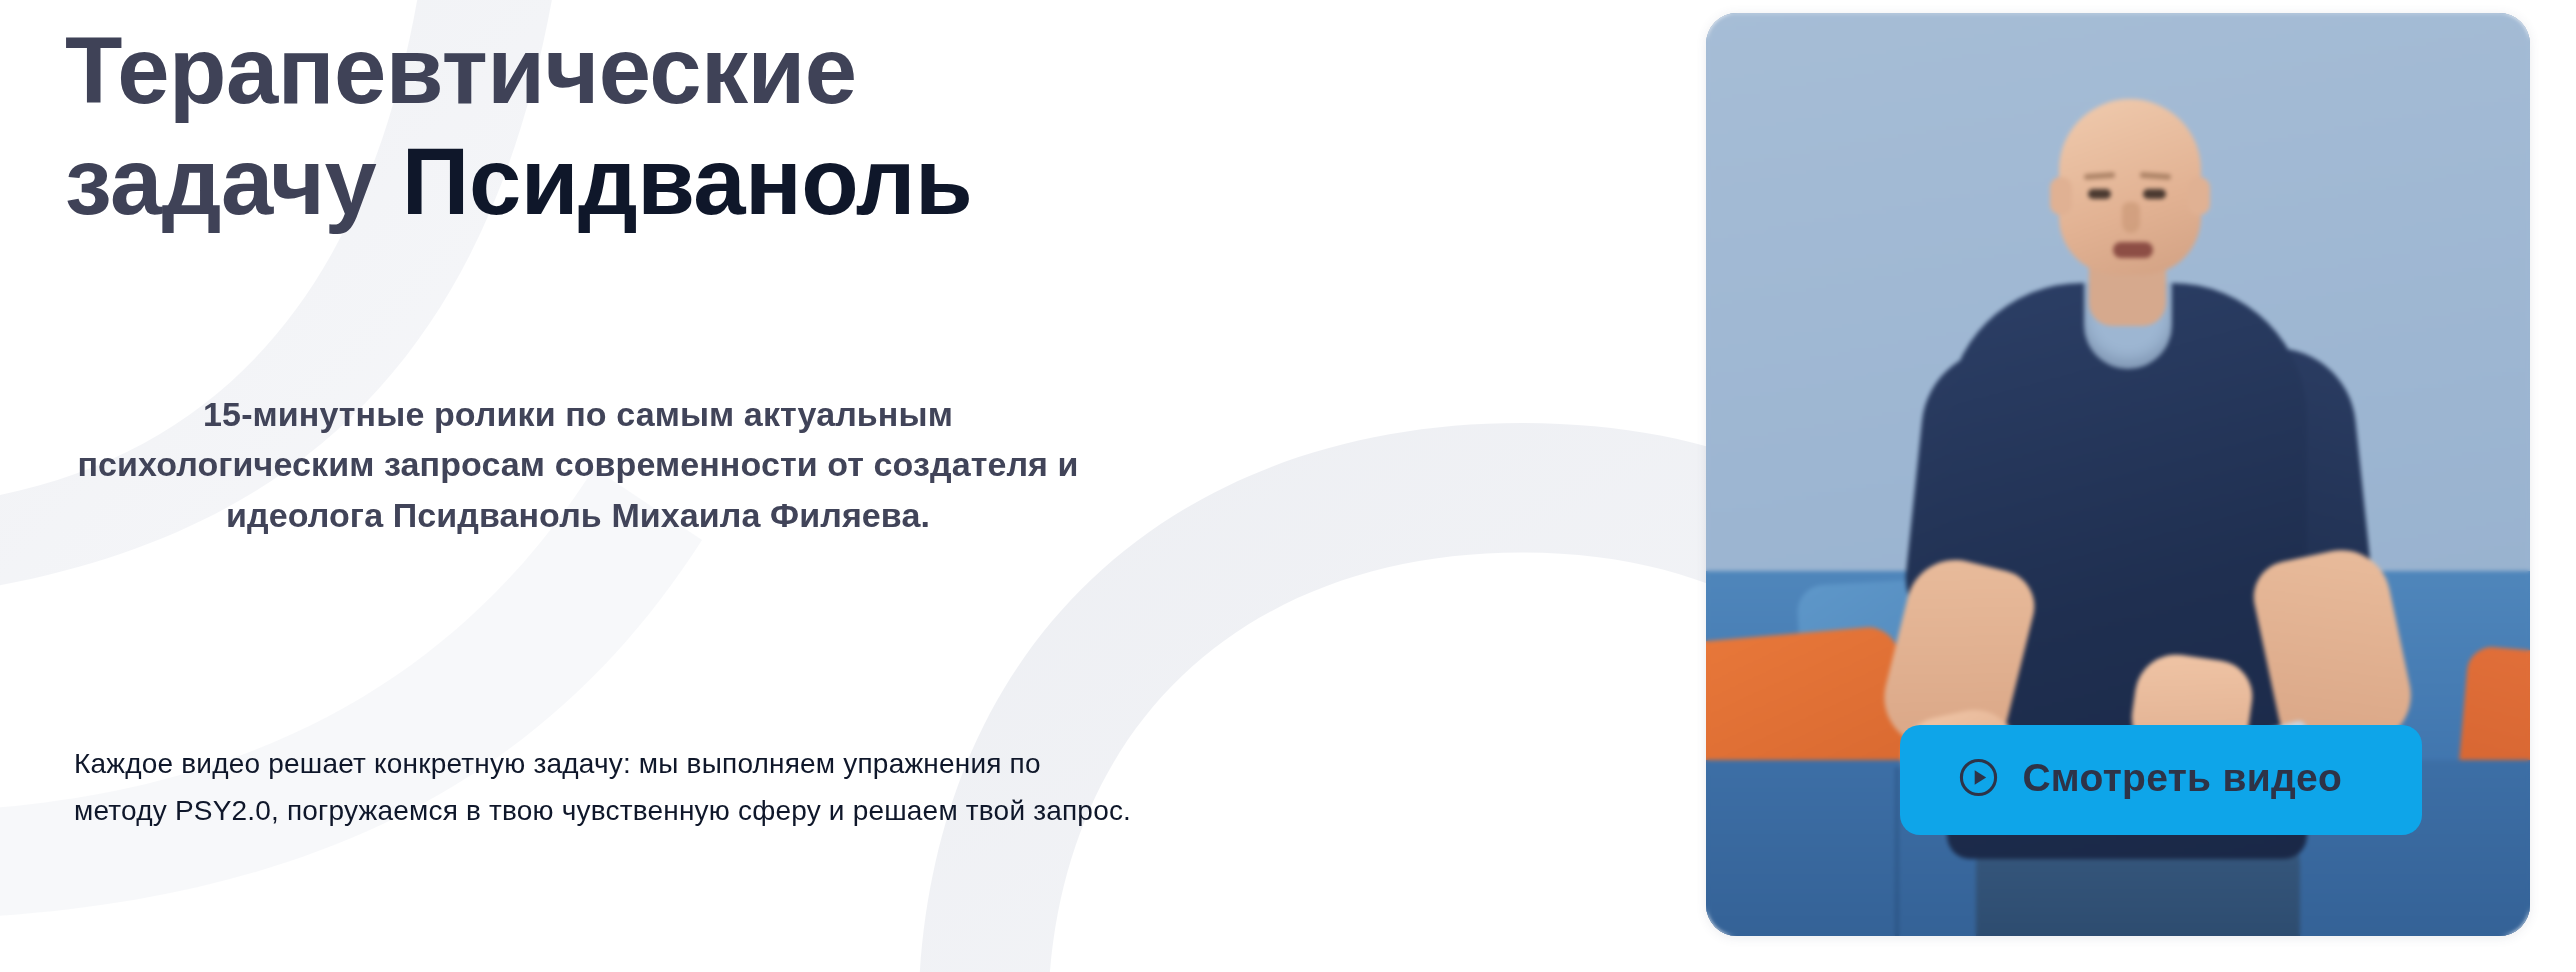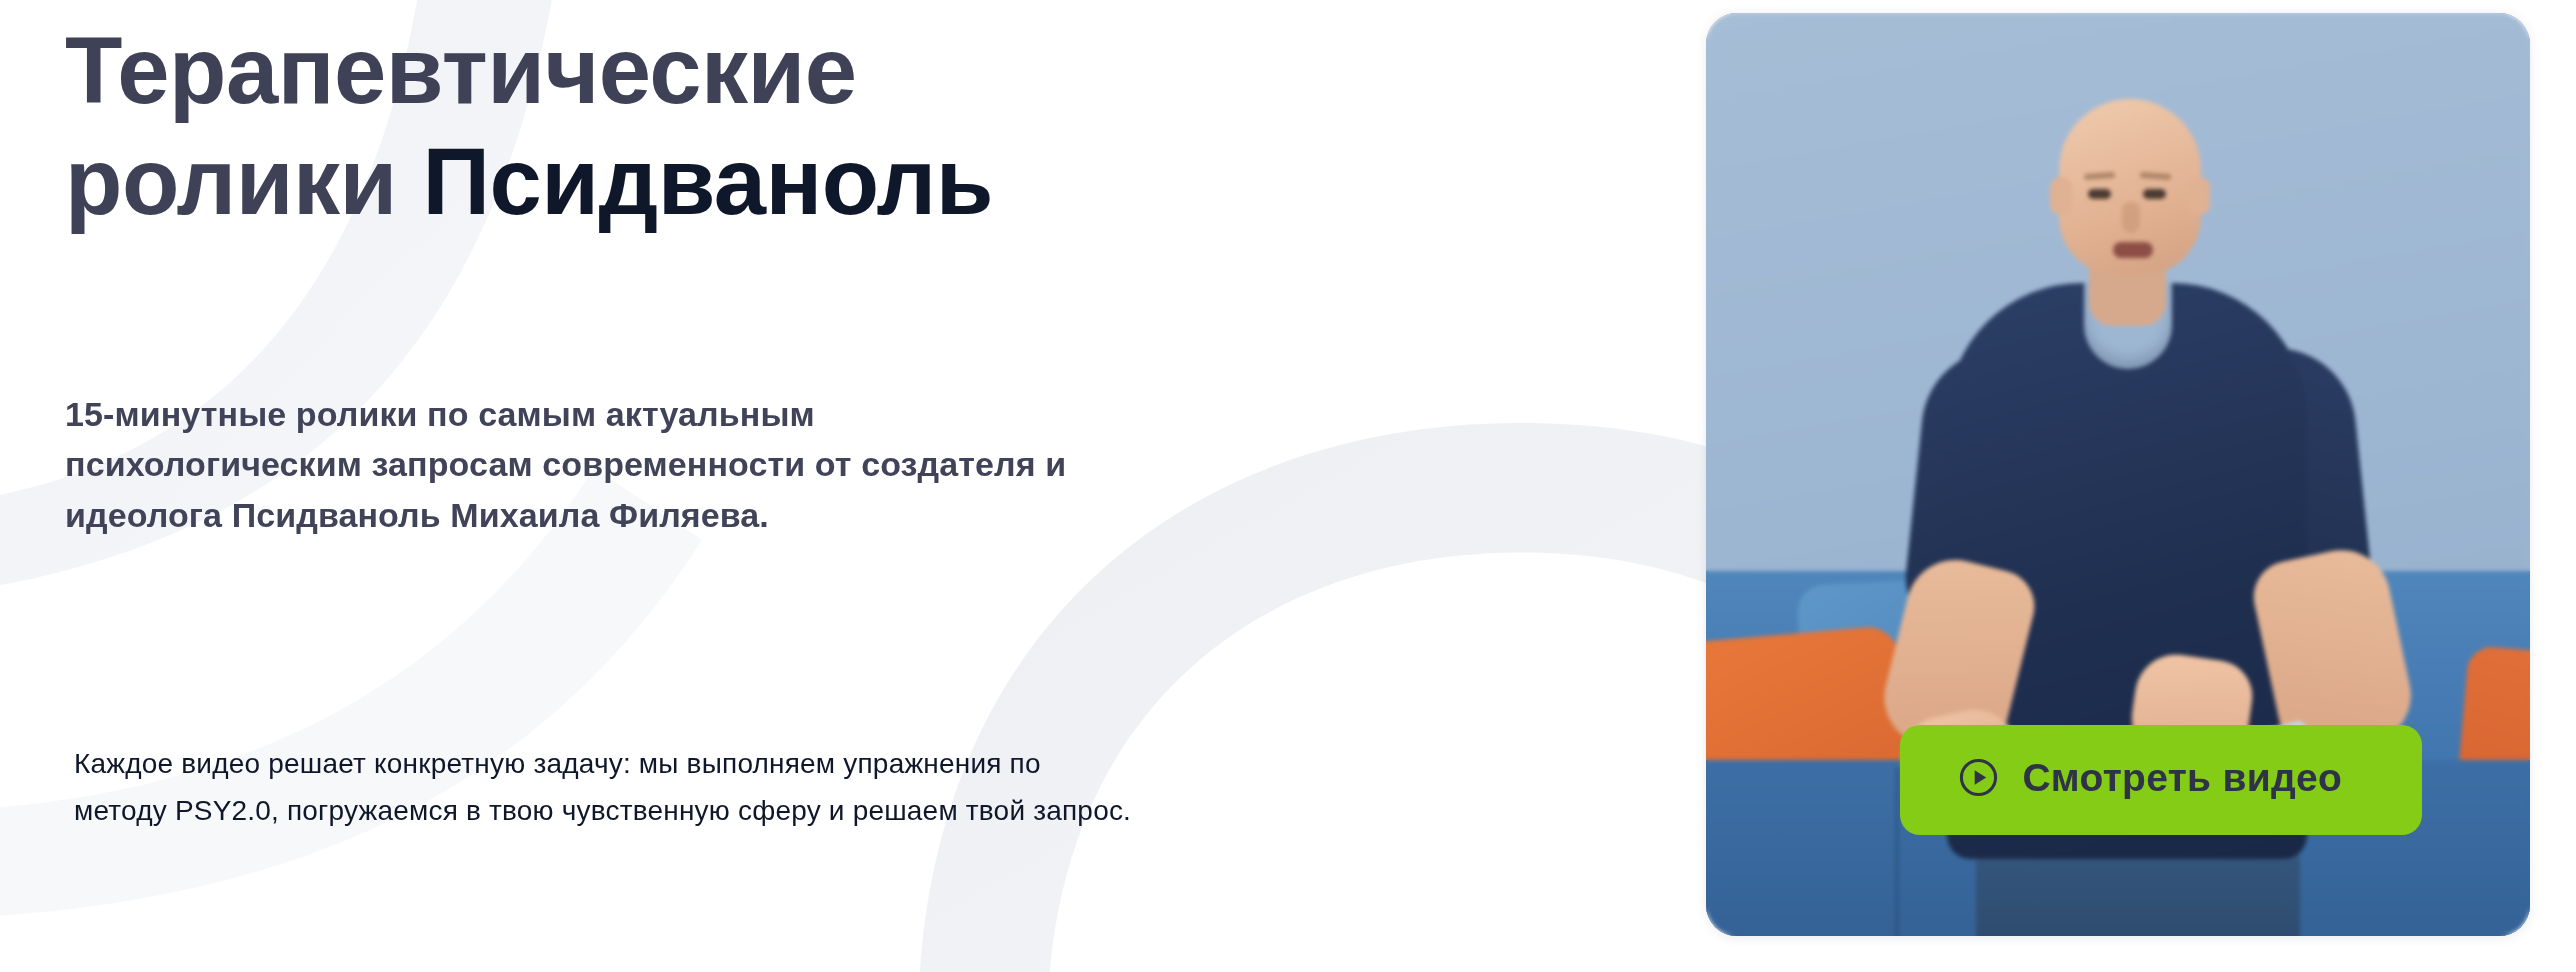--- a/index.html
+++ b/index.html
@@ -67,20 +67,21 @@
     position: absolute;
     left: 0;
     top: 389px;
     width: 1026px;
     margin: 0;
     font-size: 34px;
     line-height: 1.48;
     font-weight: 700;
     color: #414459;
     letter-spacing: 0.1px;
+    text-align: center;
   }
 
   .body-copy {
     position: absolute;
     left: 0;
     top: 731px;
     width: 1062px;
     margin: 9px;
     font-size: 28px;
     line-height: 1.68;
@@ -366,21 +367,21 @@
     position: absolute;
     left: 194px;
     top: 712px;
     width: 522px;
     height: 110px;
     border: 0;
     padding: 0 0 4px 58px;
     display: flex;
     align-items: center;
     gap: 23.4px;
-    background: #84cc16;
+    background: #0ea5e9;
     border-radius: 20px;
     cursor: pointer;
     z-index: 6;
     font-family: "Liberation Sans", "DejaVu Sans", sans-serif;
   }
   .watch-btn .play-icon {
     width: 41px;
     height: 41px;
     flex: 0 0 41px;
     display: block;
@@ -408,21 +409,21 @@
     <path d="M -60 560 C 260 520 420 300 470 -40 L 620 -40 C 560 340 380 600 -60 660 Z" fill="url(#swgA)" opacity="0.75"></path>
     <path d="M 1020 1140 C 1020 720 1300 470 1690 470 C 1900 470 2060 540 2180 660
              L 2070 760 C 1975 665 1850 614 1690 614 C 1385 614 1164 806 1164 1140 Z" fill="url(#swgA)" opacity="0.85"></path>
     <path d="M -40 900 C 300 880 520 740 660 520 L 780 600 C 620 850 370 1000 -40 1020 Z" fill="#f1f2f6" opacity="0.55"></path>
   </svg>
 
   <div class="content-col">
 
     <h1 class="headline">
       <span>Терапевтические</span><br>
-      <span>ролики </span><span class="accent">Псидваноль</span>
+      <span>задачу </span><span class="accent">Псидваноль</span>
     </h1>
 
     <p class="subhead">15-минутные ролики по самым актуальным психологическим запросам современности от создателя и идеолога Псидваноль Михаила Филяева.</p>
 
     <p class="body-copy">Каждое видео решает конкретную задачу: мы выполняем упражнения по методу PSY2.0, погружаемся в твою чувственную сферу и решаем твой запрос.</p>
 
   </div>
 
   <div class="video-card">
 

